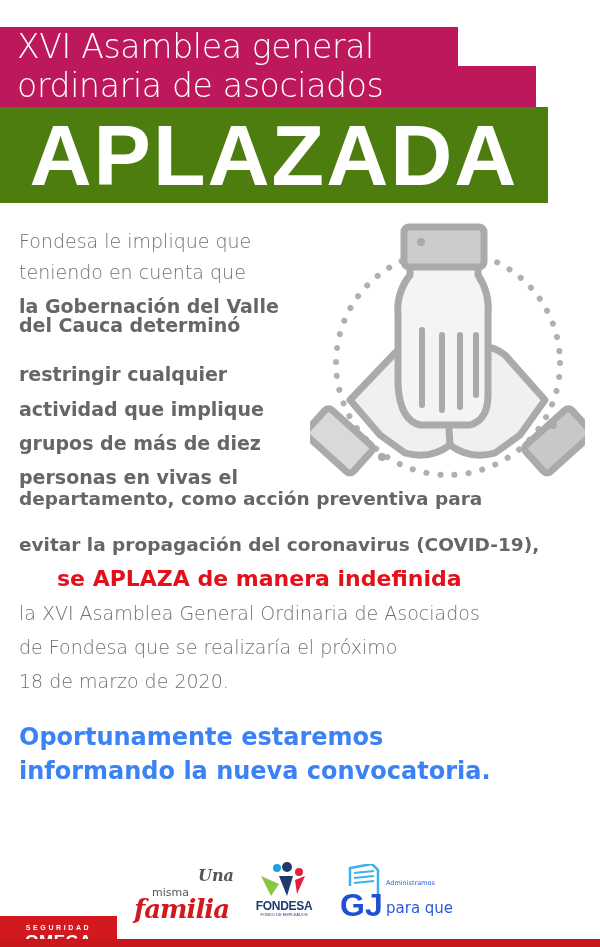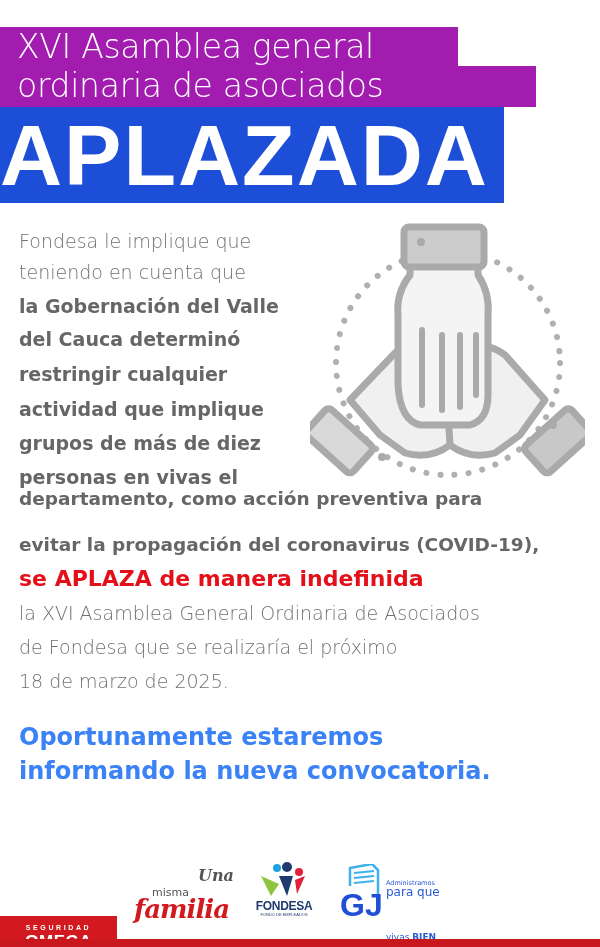--- a/index.html
+++ b/index.html
@@ -5,44 +5,44 @@
     html, body { margin: 0; padding: 0; }
     body {
       width: 600px; height: 947px; position: relative; overflow: hidden;
       background: #ffffff;
       font-family: "DejaVu Sans", "Liberation Sans", sans-serif;
     }
     .abs { position: absolute; }
 
     
     .hdr-line {
-      position: absolute; left: 0; background: #a21caf; color: #fff;
+      position: absolute; left: 0; background: #be185d; color: #fff;
       font-family: "DejaVu Sans", sans-serif; font-weight: 300;
       font-size: 33px; line-height: 40px; white-space: nowrap;
       padding-left: 17px; box-sizing: border-box; letter-spacing: -0.3px;
     }
     .hdr-1 { top: 27px; width: 458px; height: 40px; }
     .hdr-2 { top: 66px; width: 536px; height: 41px; }
     .hdr-banner {
-      position: absolute; left: 0; top: 107px; width: 504px; height: 96px;
-      background: #1d4ed8; color: #fff;
+      position: absolute; left: 0; top: 107px; width: 548px; height: 96px;
+      background: #4d7c0f; color: #fff;
       font-family: "Liberation Sans", sans-serif; font-weight: 700;
-      font-size: 86px; line-height: 96px; 
+      font-size: 86px; line-height: 96px; text-align: center;
       letter-spacing: 2px; white-space: nowrap;
     }
 
     
     .txt {
       position: absolute; left: 19px; color: #6b6b6b;
       font-family: "DejaVu Sans", sans-serif; font-size: 19px;
       line-height: 34px; white-space: nowrap;
     }
     .light { font-weight: 300; color: #707070; }
     .bold { font-weight: 700; color: #666666; }
-    .red { font-weight: 700; color: #e3101a; font-size: 22px; }
+    .red { font-weight: 700; color: #e3101a; font-size: 22px; margin-left: 38px; }
     .blue { font-weight: 700; color: #3b82f6; font-size: 24px; line-height: 34px; }
 
     
     .hands { position: absolute; left: 310px; top: 215px; width: 275px; height: 270px; }
 
     
     .omega {
       position: absolute; left: 0; top: 916px; width: 117px; height: 40px;
       background: #d2191f; color: #fff; text-align: center;
       font-family: "Liberation Sans", sans-serif;
@@ -55,47 +55,47 @@
     .family .misma { position: absolute; left: 22px; top: 22px; font-family: "DejaVu Sans", sans-serif; font-size: 11px; color: #555; }
     .family .fam { position: absolute; left: 4px; top: 30px; font-family: "DejaVu Serif", serif; font-style: italic; font-weight: 700; font-size: 26px; color: #d2191f; letter-spacing: -1px; }
 
     .fondesa { position: absolute; left: 253px; top: 862px; width: 62px; height: 60px; }
     .fondesa .name { position: absolute; left: 0; top: 37px; width: 62px; text-align: center; font-family: "Liberation Sans", sans-serif; font-weight: 700; font-size: 12px; color: #1f3a6e; letter-spacing: -0.3px; }
     .fondesa .sub { position: absolute; left: 0; top: 50px; width: 62px; text-align: center; font-family: "Liberation Sans", sans-serif; font-size: 4px; color: #1f3a6e; }
 
     .gj { position: absolute; left: 338px; top: 864px; width: 50px; height: 58px; }
     .gj-text { position: absolute; left: 386px; top: 879px; font-family: "DejaVu Sans", sans-serif; color: #2a5bd7; line-height: 9px; }
     .gj-text .l1 { font-size: 6.5px; }
-    .gj-text .l2 { font-size: 12px; line-height: 9px; }
+    .gj-text .l2 { font-size: 15px; line-height: 9px; margin-top: 16px; }
     .gj-text .l3 { font-size: 9px; line-height: 9px; margin-top: 36px; }
     .gj-text b { font-weight: 700; }
 
     .bottom-bar { position: absolute; left: 0; top: 939px; width: 600px; height: 8px; background: #c8171d; }
   </style>
 </head>
 <body>
 
 <div class="hdr-line hdr-1">XVI Asamblea general</div>
 <div class="hdr-line hdr-2">ordinaria de asociados</div>
 <div class="hdr-banner">APLAZADA</div>
 
 <div class="txt light" style="top:224px">Fondesa le implique que</div>
 <div class="txt light" style="top:255px">teniendo en cuenta que</div>
 <div class="txt bold" style="top:289px">la Gobernación del Valle</div>
-<div class="txt bold" style="top:322px">del Cauca determinó</div>
+<div class="txt bold" style="top:308px">del Cauca determinó</div>
 <div class="txt bold" style="top:357px">restringir cualquier</div>
 <div class="txt bold" style="top:392px">actividad que implique</div>
 <div class="txt bold" style="top:426px">grupos de  más de diez</div>
 <div class="txt bold" style="top:460px">personas en vivas el</div>
 <div class="txt bold" style="top:482px; font-size:18.5px">departamento, como acción preventiva para</div>
 <div class="txt bold" style="top:528px; font-size:18.5px">evitar la propagación del coronavirus (COVID-19),</div>
 <div class="txt red" style="top:562px">se APLAZA de manera indefinida</div>
 <div class="txt light" style="top:596px">la XVI Asamblea General Ordinaria de Asociados</div>
 <div class="txt light" style="top:630px">de Fondesa que se realizaría el próximo</div>
-<div class="txt light" style="top:664px">18 de marzo de 2025.</div>
+<div class="txt light" style="top:664px">18 de marzo de 2020.</div>
 <div class="txt blue" style="top:720px">Oportunamente estaremos</div>
 <div class="txt blue" style="top:754px">informando la nueva convocatoria.</div>
 
 <svg class="hands" viewBox="0 0 275 270" xmlns="http://www.w3.org/2000/svg">
 
   <circle cx="138" cy="148" r="112" fill="none" stroke="#b0b0b0" stroke-width="6" stroke-linecap="round" stroke-dasharray="0.1 14"></circle>
 
   <path d="M40 185 L85 138 Q100 125 118 130 L150 145 L140 230 Q120 245 95 238 L70 220 Z" fill="#f0f0f0" stroke="#aaaaaa" stroke-width="7" stroke-linejoin="round"></path>
 
   <path d="M235 185 L195 140 Q180 128 162 133 L135 150 L140 230 Q160 245 185 238 L210 220 Z" fill="#f0f0f0" stroke="#aaaaaa" stroke-width="7" stroke-linejoin="round"></path>

